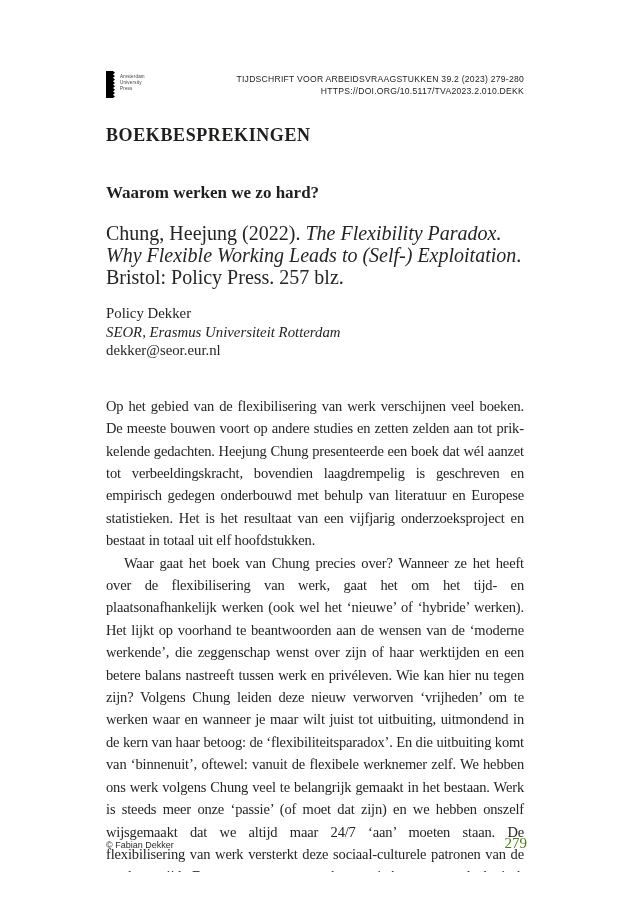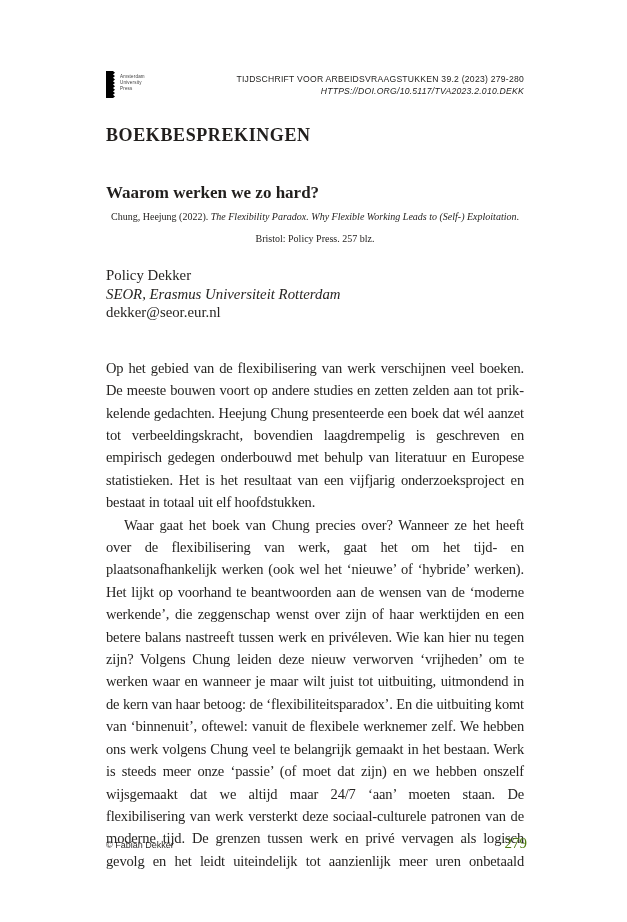--- a/index.html
+++ b/index.html
@@ -39,41 +39,40 @@
   }
   .header-right {
     text-align: right;
     font-family: "Liberation Sans", sans-serif;
     font-size: 8.6px;
     line-height: 12px;
     letter-spacing: 0.25px;
     color: #1d1c1a;
     margin-top: 2px;
   }
-  .doi-line { font-style: italic; }
+  .doi-line { }
 
   
   .section-heading {
     margin: 27px 0 0 0;
     font-size: 18px;
     font-weight: bold;
     letter-spacing: 0.6px;
     color: #211f1d;
   }
   .article-title {
     margin: 37px 0 0 0;
     font-size: 17px;
     font-weight: bold;
     color: #211f1d;
   }
   .citation {
-    margin-top: 3px;
-    font-size: 10px;
+    margin-top: 19px;
+    font-size: 20px;
     line-height: 22px;
-    text-align: center;
   }
   .citation .italic { font-style: italic; }
 
   
   .author-block {
     margin-top: 16px;
     font-size: 14.8px;
     line-height: 18.6px;
   }
   .author-affiliation { font-style: italic; }

